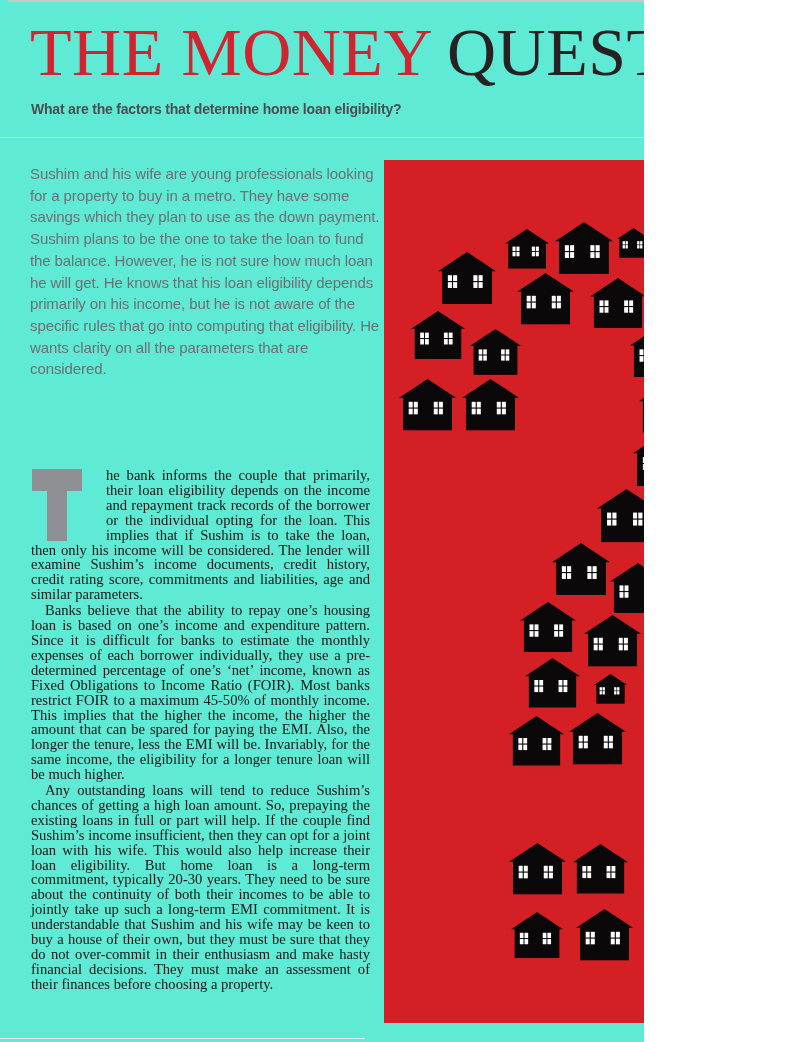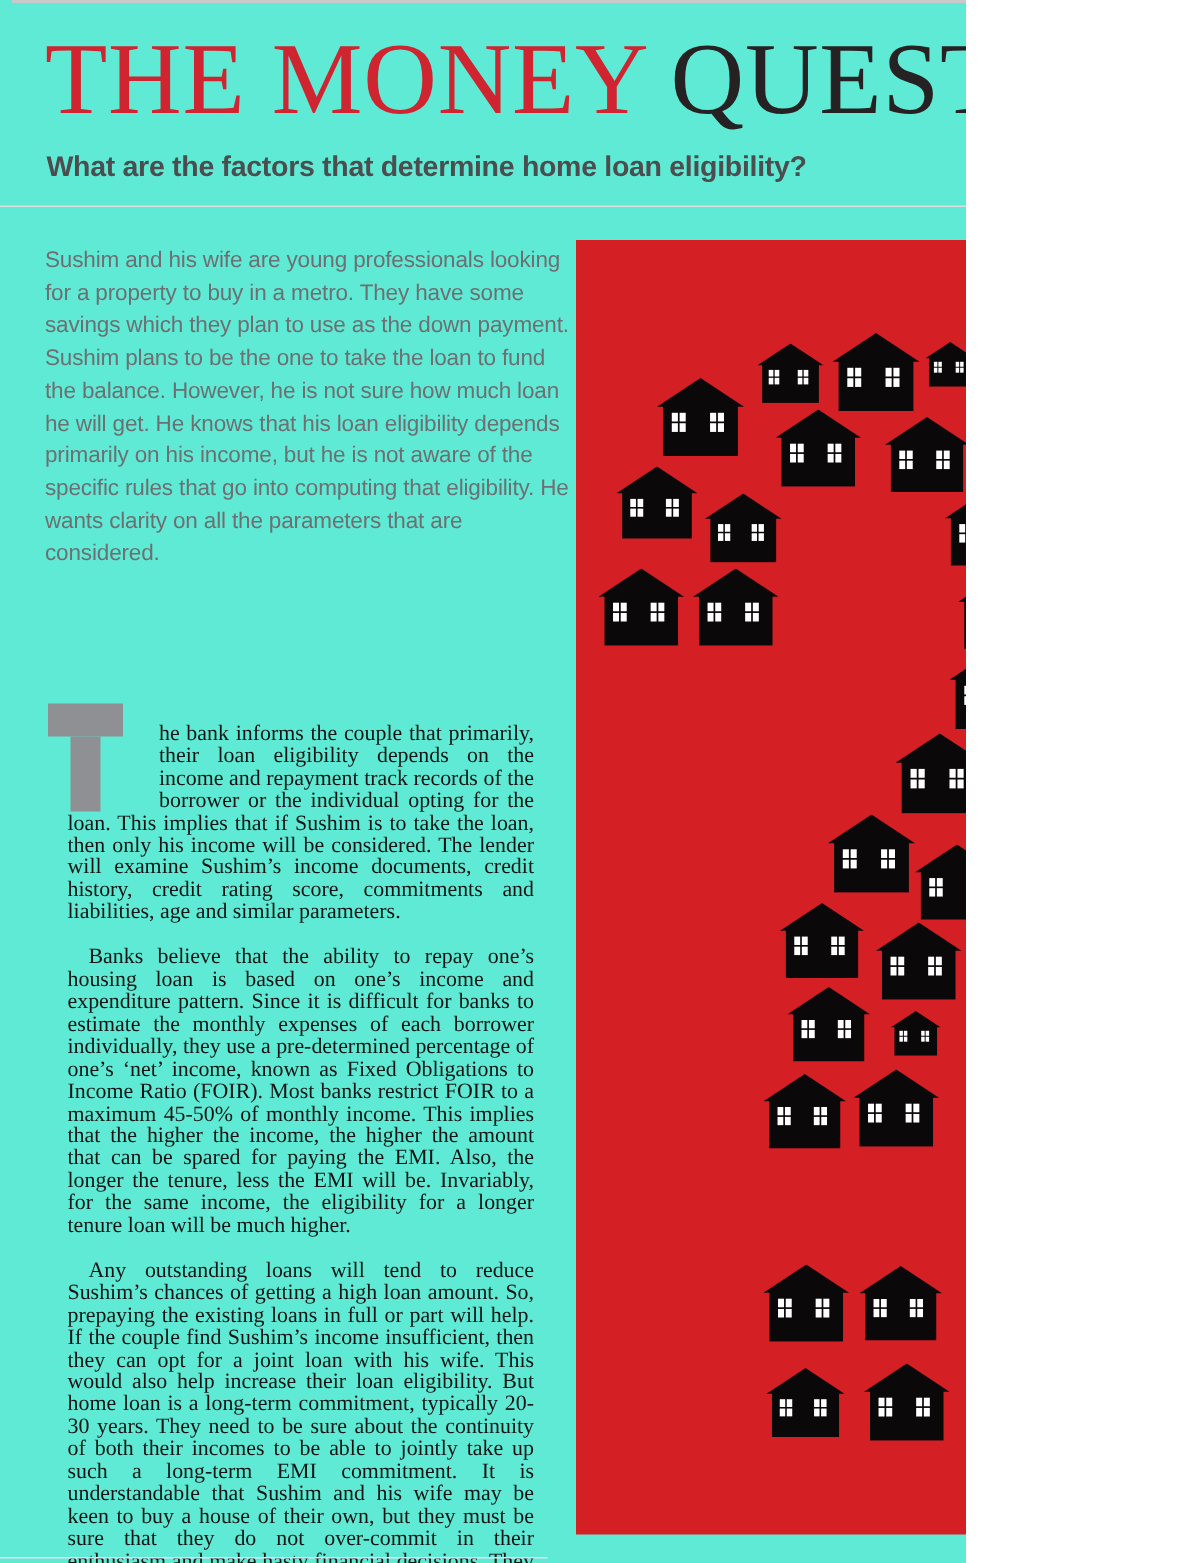--- a/index.html
+++ b/index.html
@@ -5,28 +5,28 @@
   html,body{margin:0;padding:0;background:#ffffff;}
   #page{position:relative;width:644px;height:1042px;background:#5eead4;overflow:hidden;
         font-family:"Liberation Sans",sans-serif;}
   .top-bar{position:absolute;left:8px;top:0;right:0;height:2px;background:#c9c9ca;}
   .masthead{position:absolute;left:30px;top:18px;width:760px;white-space:nowrap;
             font-family:"Liberation Serif",serif;font-size:68px;line-height:1.0;
             letter-spacing:0.5px;font-weight:400;}
   .title-red{color:#d02430;}
   .title-black{color:#262223;margin-left:14px;}
   .subtitle{position:absolute;left:31px;top:101px;width:720px;color:#4c4d4f;
-            font-size:19px;font-weight:bold;letter-spacing:-0.2px;}
+            font-size:14px;font-weight:bold;letter-spacing:-0.2px;}
   .header-rule{position:absolute;left:0;top:137px;width:802px;height:1px;background:#dcdcdc;}
   .intro{position:absolute;left:30px;top:163px;width:355px;color:#6e6f72;
          font-size:15px;line-height:21.7px;letter-spacing:-0.1px;}
   .article-body{position:absolute;left:30px;top:467px;width:341px;color:#141414;
                 font-family:"Liberation Serif",serif;font-size:14.6px;line-height:14.9px;
                 text-align:justify;}
-  .article-body p{margin:15px;}
+  .article-body p{margin:1px;}
   .article-body p.indent{text-indent:14px;}
   .drop-cap{float:left;width:76px;height:74px;position:relative;}
   .drop-cap .bar{position:absolute;left:2px;top:2px;width:50px;height:22px;background:#8e9093;}
   .drop-cap .stem{position:absolute;left:17px;top:24px;width:20px;height:50px;background:#8e9093;}
   .sr-only{position:absolute;width:1px;height:1px;overflow:hidden;clip:rect(0 0 0 0);white-space:nowrap;}
   .illustration{position:absolute;left:384px;top:160px;width:400px;height:863px;background:#d41f25;}
   .illustration svg{position:absolute;display:block;}
   .bottom-rule{position:absolute;left:0;top:1038px;width:365px;height:1px;background:#e7e7e7;}
 </style>
 </head>

